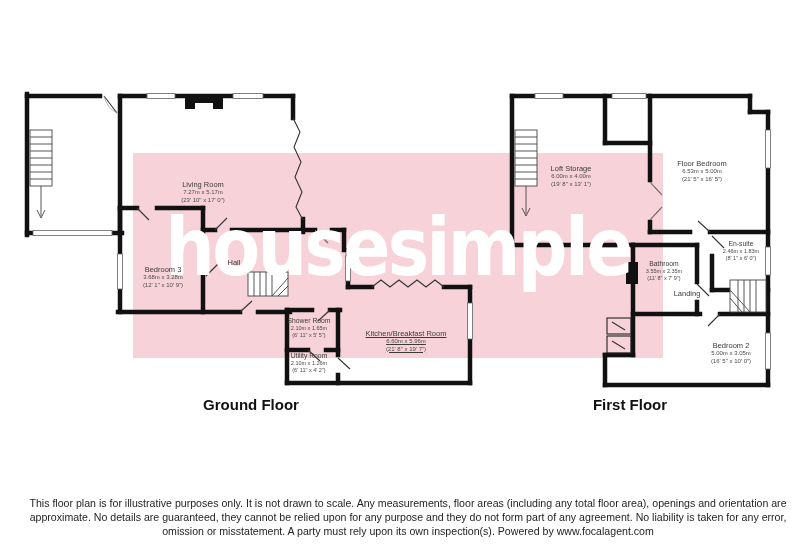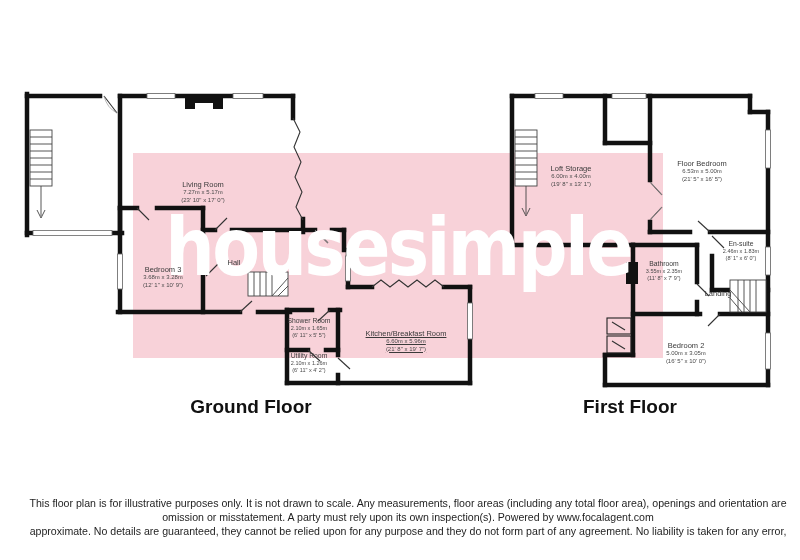--- a/index.html
+++ b/index.html
@@ -11,21 +11,21 @@
   .watermark{position:absolute;left:128px;top:200px;width:540px;height:100px;z-index:3;
              color:#ffffff;font-family:"DejaVu Sans", sans-serif;font-weight:bold;
              font-size:80px;letter-spacing:-3px;text-align:center;line-height:96px;
              transform:scaleX(0.87);transform-origin:center;}
   .room-label{position:absolute;z-index:4;text-align:center;color:#3a3a3a;}
   .room-label .rname{font-size:7.5px;line-height:9px;display:block;}
   .room-label .rdim{font-size:6px;line-height:7.5px;display:block;color:#4a4a4a;}
   .room-label.small .rname{font-size:6.8px;line-height:8px;}
   .room-label.small .rdim{font-size:5.5px;line-height:7px;}
   .floor-title{position:absolute;z-index:4;width:220px;text-align:center;
-               font-size:19px;font-weight:bold;color:#111;}
+               font-size:15px;font-weight:bold;color:#111;}
   .disclaimer{position:absolute;left:0;top:496px;width:800px;z-index:4;text-align:center;
               color:#1e1e1e;font-size:10.6px;line-height:14px;}
   .disclaimer div{white-space:nowrap;padding-left:16px;}
 </style>
 </head>
 <body>
 
 <div class="canvas">
 
   <div class="pink-band"></div>
@@ -221,31 +221,31 @@
   <div class="room-label small" style="left:691px;top:240px;width:100px;">
     <span class="rname">En-suite</span>
     <span class="rdim">2.46m x 1.83m</span>
     <span class="rdim">(8' 1" x 6' 0")</span>
   </div>
   <div class="room-label small" style="left:614px;top:260px;width:100px;">
     <span class="rname">Bathroom</span>
     <span class="rdim">3.55m x 2.35m</span>
     <span class="rdim">(11' 8" x 7' 9")</span>
   </div>
-  <div class="room-label" style="left:688px;top:289px;width:60px;">
+  <div class="room-label" style="left:657px;top:289px;width:60px;">
     <span class="rname">Landing</span>
   </div>
-  <div class="room-label" style="left:626px;top:341px;width:120px;">
+  <div class="room-label" style="left:671px;top:341px;width:120px;">
     <span class="rname">Bedroom 2</span>
     <span class="rdim">5.00m x 3.05m</span>
     <span class="rdim">(16' 5" x 10' 0")</span>
   </div>
 
   <div class="floor-title" style="left:141px;top:396px;">Ground Floor</div>
   <div class="floor-title" style="left:520px;top:396px;">First Floor</div>
 
   <div class="disclaimer">
     <div>This floor plan is for illustrative purposes only. It is not drawn to scale. Any measurements, floor areas (including any total floor area), openings and orientation are</div>
+    <div>approximate. No details are guaranteed, they cannot be relied upon for any purpose and they do not form part of any agreement. No liability is taken for any error,</div>
     <div>omission or misstatement. A party must rely upon its own inspection(s). Powered by www.focalagent.com</div>
-    <div>approximate. No details are guaranteed, they cannot be relied upon for any purpose and they do not form part of any agreement. No liability is taken for any error,</div>
   </div>
 
 </div>
 
 </body></html>

